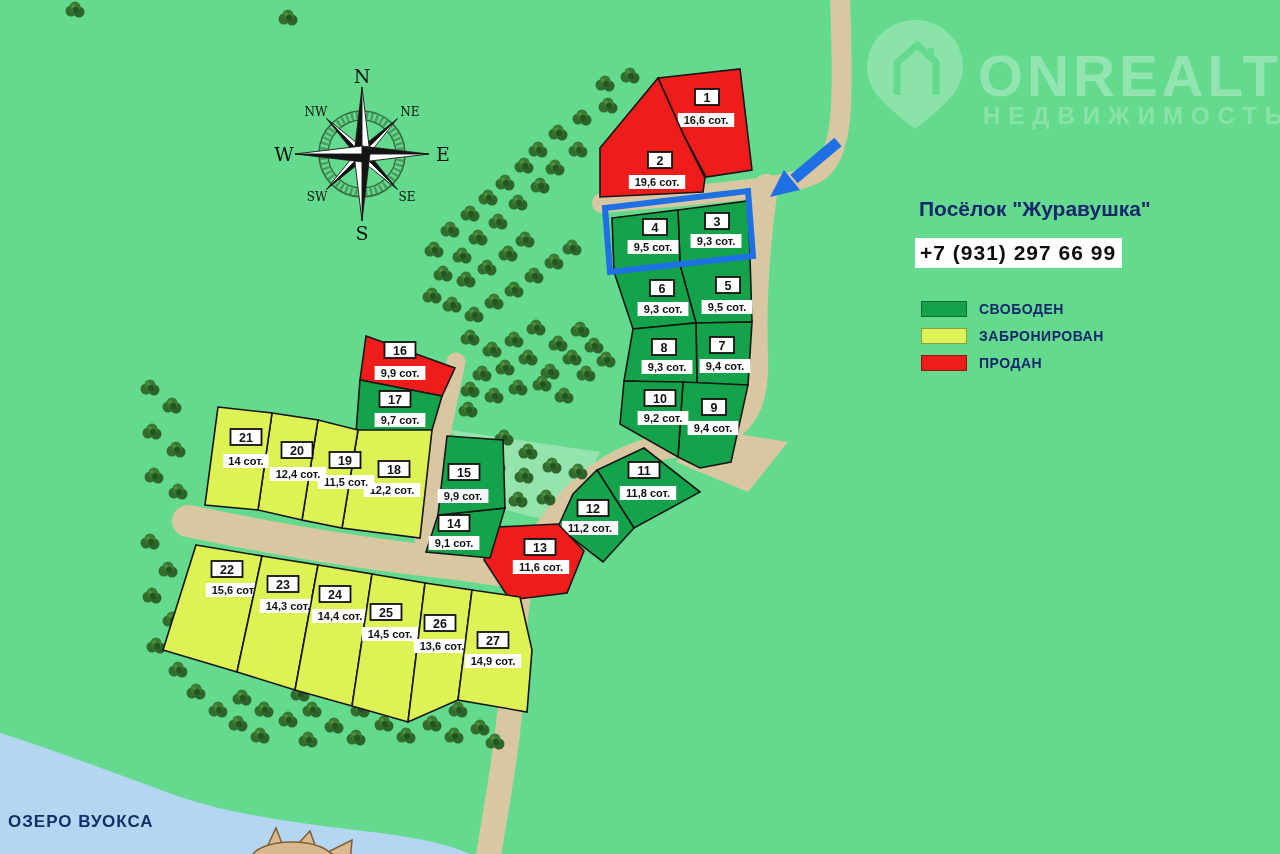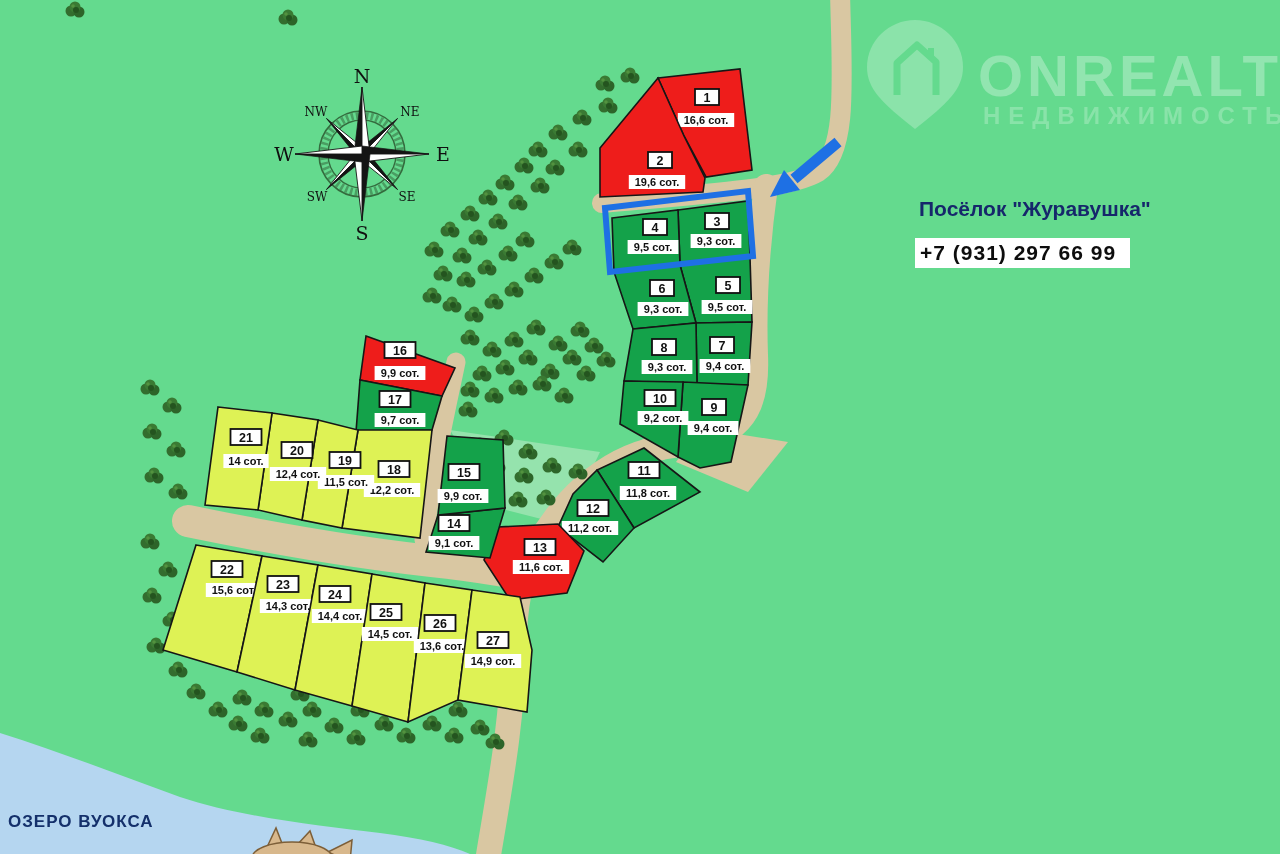--- a/index.html
+++ b/index.html
@@ -3,21 +3,21 @@
 <meta charset="utf-8">
 <style>
   html,body{margin:0;padding:0;}
   body{width:1280px;height:854px;overflow:hidden;position:relative;
        font-family:"Liberation Sans",sans-serif;background:#64da8e;}
   #stage{position:absolute;left:0;top:0;width:1280px;height:854px;}
   svg{position:absolute;left:0;top:0;}
   .overlay{position:absolute;z-index:5;}
   .panel-title{left:919px;top:197px;font-size:21px;font-weight:bold;color:#16276b;white-space:nowrap;}
   .panel-phone{left:915px;top:238px;background:#ffffff;color:#0d0d0d;font-size:21px;font-weight:bold;
-               padding:3px 14px 3px 5px;letter-spacing:1px;white-space:nowrap;}
+               padding:3px 6px 3px 5px;letter-spacing:1px;white-space:nowrap;}
   .legend{left:921px;top:301px;display:flex;flex-direction:column;gap:11px;}
   .legend-row{display:flex;align-items:center;gap:12px;}
   .legend-swatch{width:46px;height:16px;border:1px solid rgba(0,0,0,0.35);box-sizing:border-box;}
   .legend-label{font-size:14px;font-weight:bold;color:#16276b;letter-spacing:0.5px;white-space:nowrap;}
   .lake-label{left:8px;top:812px;font-size:17px;font-weight:bold;color:#14306b;letter-spacing:1px;white-space:nowrap;}
   text{font-family:"Liberation Sans",sans-serif;}
   .compass-main{font-family:"DejaVu Serif",serif;font-size:19px;fill:#101010;}
   .compass-sub{font-family:"DejaVu Serif",serif;font-size:12px;fill:#101010;}
   .wm-brand{font-size:58px;font-weight:bold;fill:rgba(255,255,255,0.30);letter-spacing:4px;}
   .wm-sub{font-size:24px;font-weight:bold;fill:rgba(255,255,255,0.24);letter-spacing:8px;}
@@ -963,15 +963,29 @@
         <path d="M897 95 L897 63 L917 45 L936 62 L936 95" fill="none" stroke="#64da8e" stroke-width="7" stroke-linejoin="round"></path>
         <line x1="931" y1="48" x2="931" y2="58" stroke="#64da8e" stroke-width="6"></line>
         <text x="978" y="96" class="wm-brand">ONREALT</text>
         <text x="983" y="124" class="wm-sub">НЕДВИЖИМОСТЬ</text>
       </g>
     </svg>
 
   <div class="overlay panel-title">Посёлок "Журавушка"</div>
   <div class="overlay panel-phone">+7 (931) 297 66 99</div>
 
+  <div class="overlay legend">
+    <div class="legend-row">
+      <span class="legend-swatch" id="sw0" style="background: rgb(20, 162, 74);"></span>
+      <span class="legend-label">СВОБОДЕН</span>
+    </div>
+    <div class="legend-row">
+      <span class="legend-swatch" id="sw1" style="background: rgb(222, 242, 85);"></span>
+      <span class="legend-label">ЗАБРОНИРОВАН</span>
+    </div>
+    <div class="legend-row">
+      <span class="legend-swatch" id="sw2" style="background: rgb(238, 29, 27);"></span>
+      <span class="legend-label">ПРОДАН</span>
+    </div>
+  </div>
 
   <div class="overlay lake-label">ОЗЕРО ВУОКСА</div>
 </div>
 
 </body></html>

